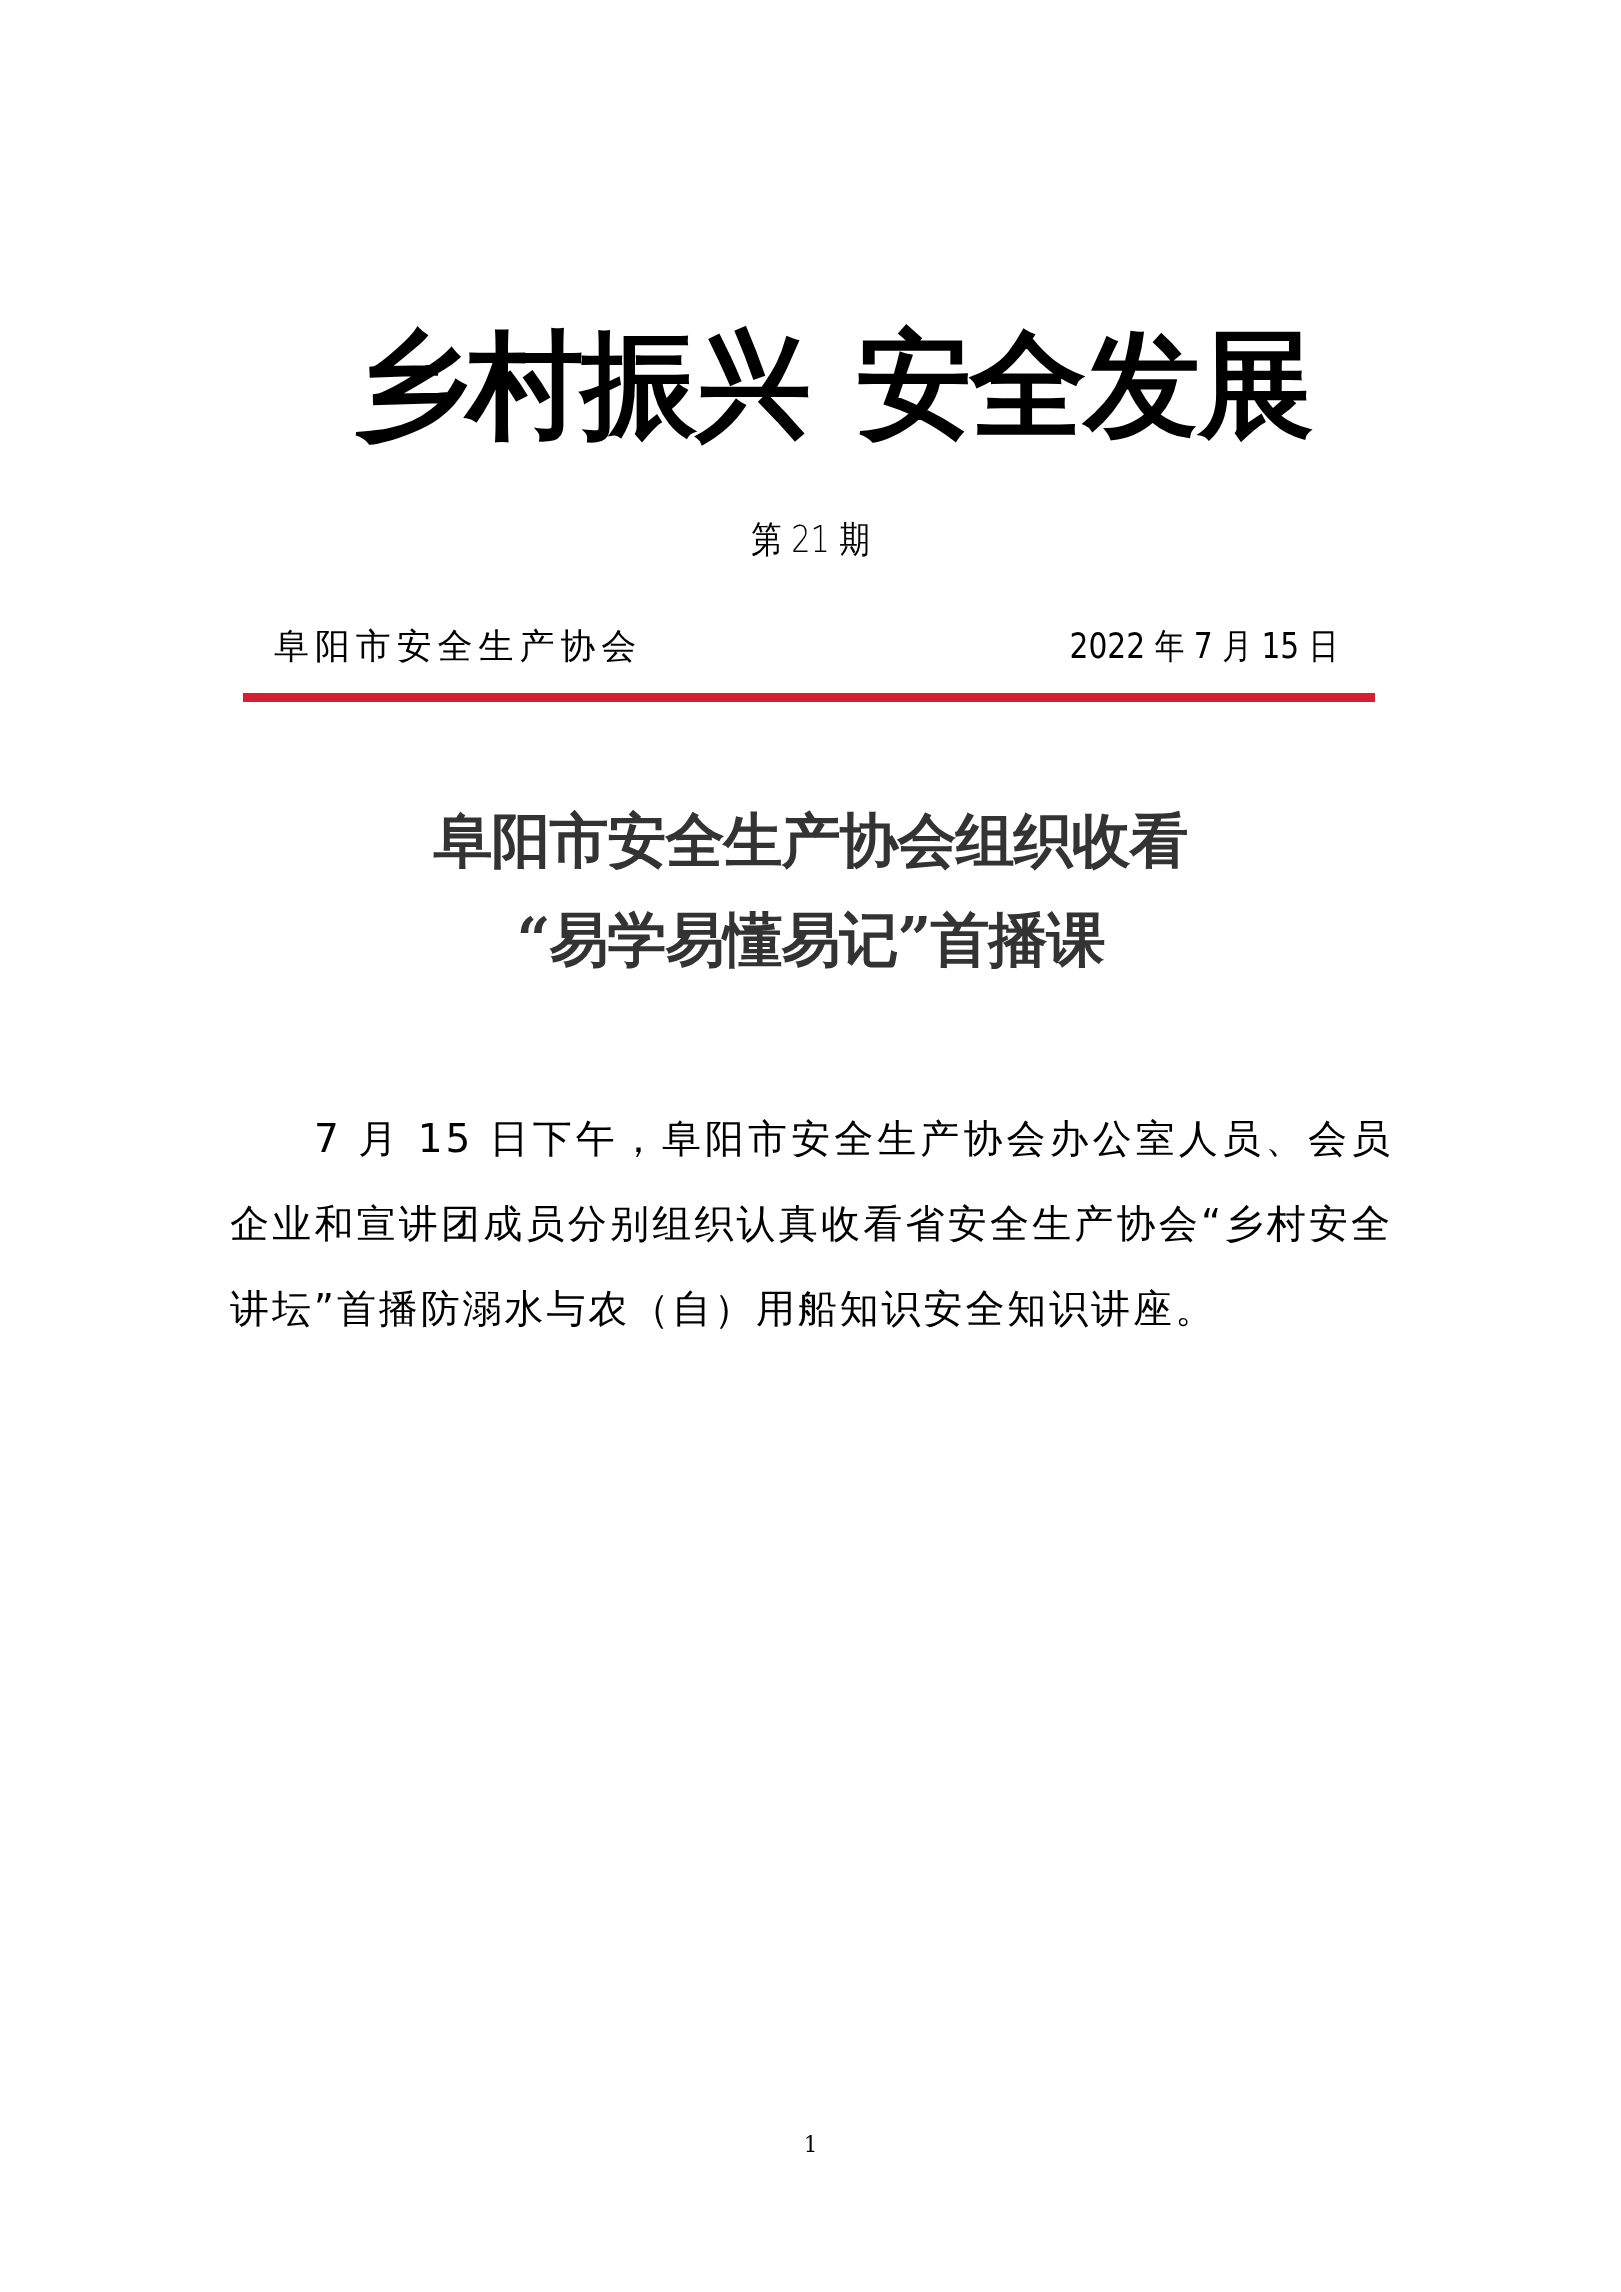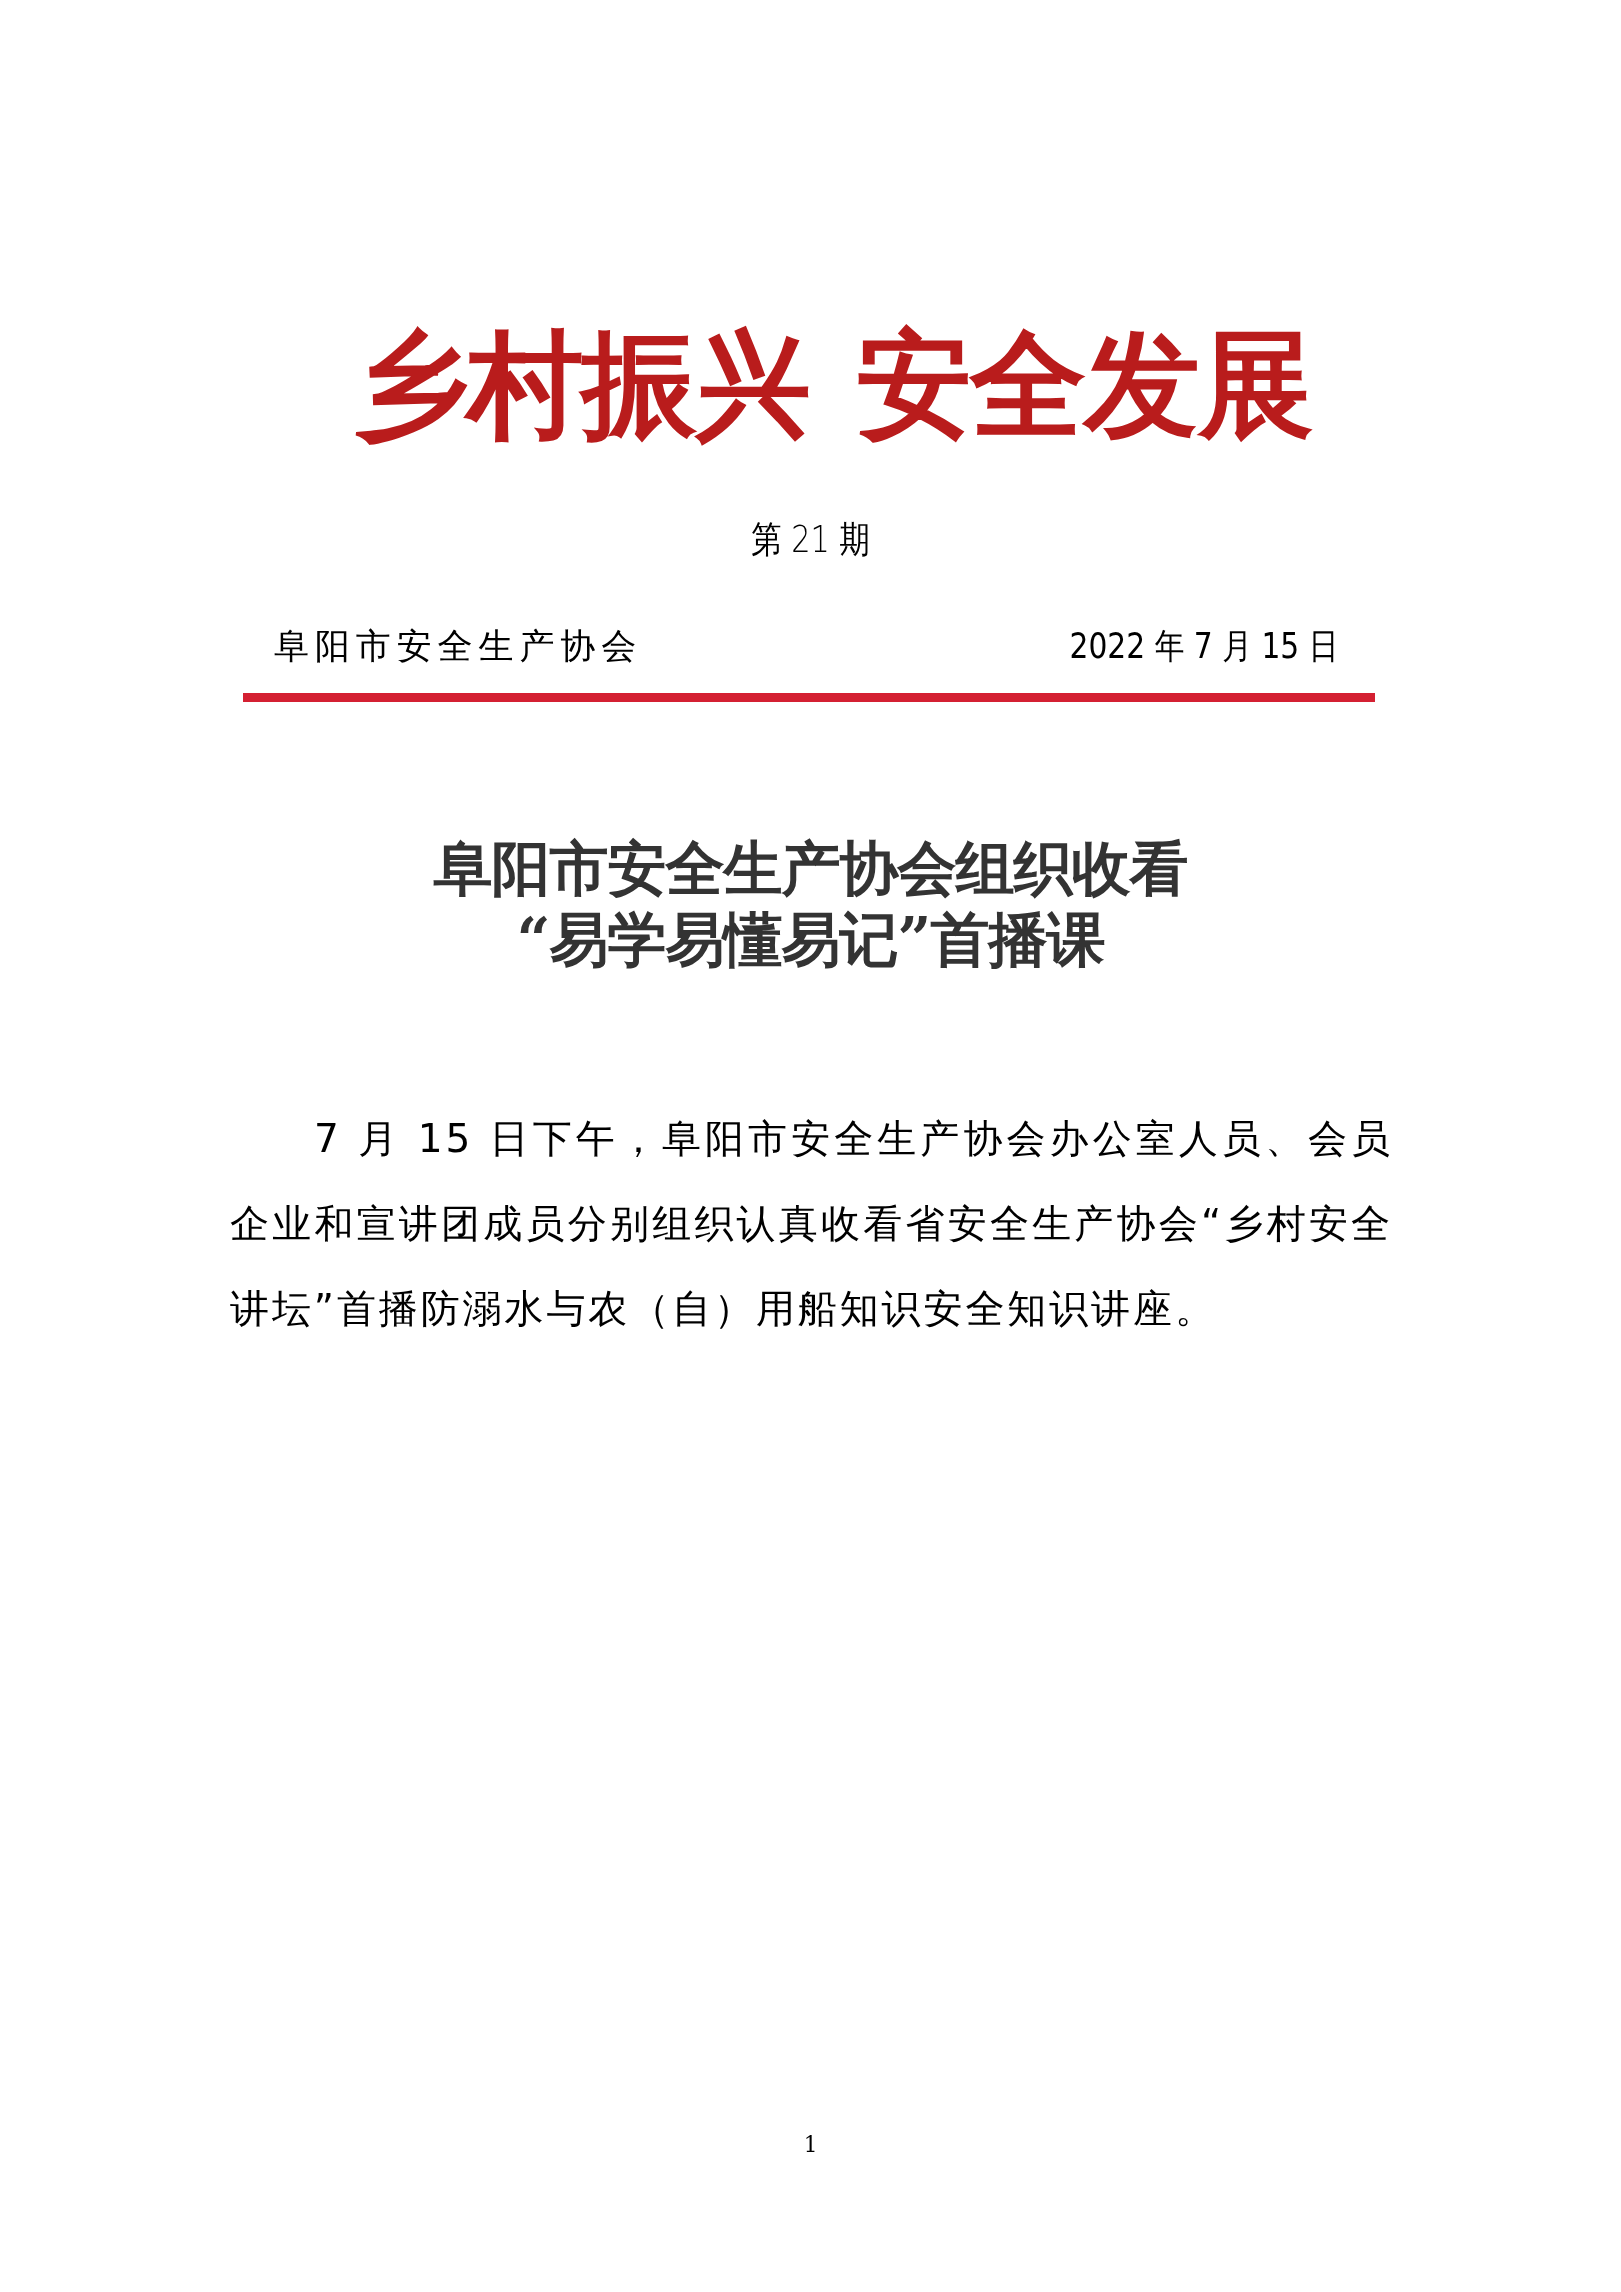--- a/index.html
+++ b/index.html
@@ -1,21 +1,21 @@
 <!DOCTYPE html>
 <html><head>
 <meta charset="utf-8">
 <style>
   html, body { margin: 0; padding: 0; background: #ffffff; }
   body { width: 1621px; height: 2293px; position: relative; overflow: hidden;
          font-family: "DejaVu Serif", "Liberation Serif", serif; color: #000; }
   .page { position: absolute; left: 0; top: 0; width: 1621px; height: 2293px; background: #fff; }
 
   .masthead { position: absolute; left: 0; right: 0; top: 316px; height: 137px;
-              text-align: center; color: #b91c1c; font-weight: bold;
+              text-align: center; color: #000000; font-weight: bold;
               font-family: "DejaVu Sans", "Liberation Sans", sans-serif;
               font-size: 116px; line-height: 137px; letter-spacing: -2px; margin-left: 44px; }
   .masthead .gap { display: inline-block; width: 47px; }
 
   .issue { position: absolute; left: 0; right: 0; top: 514px; height: 51px;
            text-align: center; font-size: 37px; line-height: 51px;
            font-family: "DejaVu Sans", "Liberation Sans", sans-serif; font-weight: 300;
            transform: scaleX(0.82); }
 
   .meta-row { position: absolute; left: 274px; right: 282px; top: 621px; height: 51px;
@@ -24,21 +24,21 @@
   .meta-org { letter-spacing: 5.9px; }
   .meta-date { transform: scaleX(0.85); transform-origin: right center; }
 
   .red-rule { position: absolute; left: 243px; width: 1132px; top: 693px; height: 8.8px;
               background: #d42032; }
 
   .headline { position: absolute; left: 0; right: 0; text-align: center;
               font-size: 59px; font-weight: bold; color: #333333;
               font-family: "DejaVu Serif", "Liberation Serif", serif;
               letter-spacing: -1px; }
-  .headline.l1 { top: 806px; line-height: 69px; margin-top: 28px; }
+  .headline.l1 { top: 806px; line-height: 69px; }
   .headline.l2 { top: 905px; line-height: 69px; }
 
   .body-text { position: absolute; left: 222px; width: 1179px; top: 1088px;
                font-size: 39px; line-height: 85px; letter-spacing: 2.9px;
                text-align: justify; text-justify: inter-character;
                font-family: "DejaVu Sans", "Liberation Sans", sans-serif; }
   .body-text p { margin: 8px; text-indent: 84px; }
 
   .page-num { position: absolute; left: 0; right: 0; top: 2131px; text-align: center;
               font-size: 21.6px; line-height: 27.4px;

